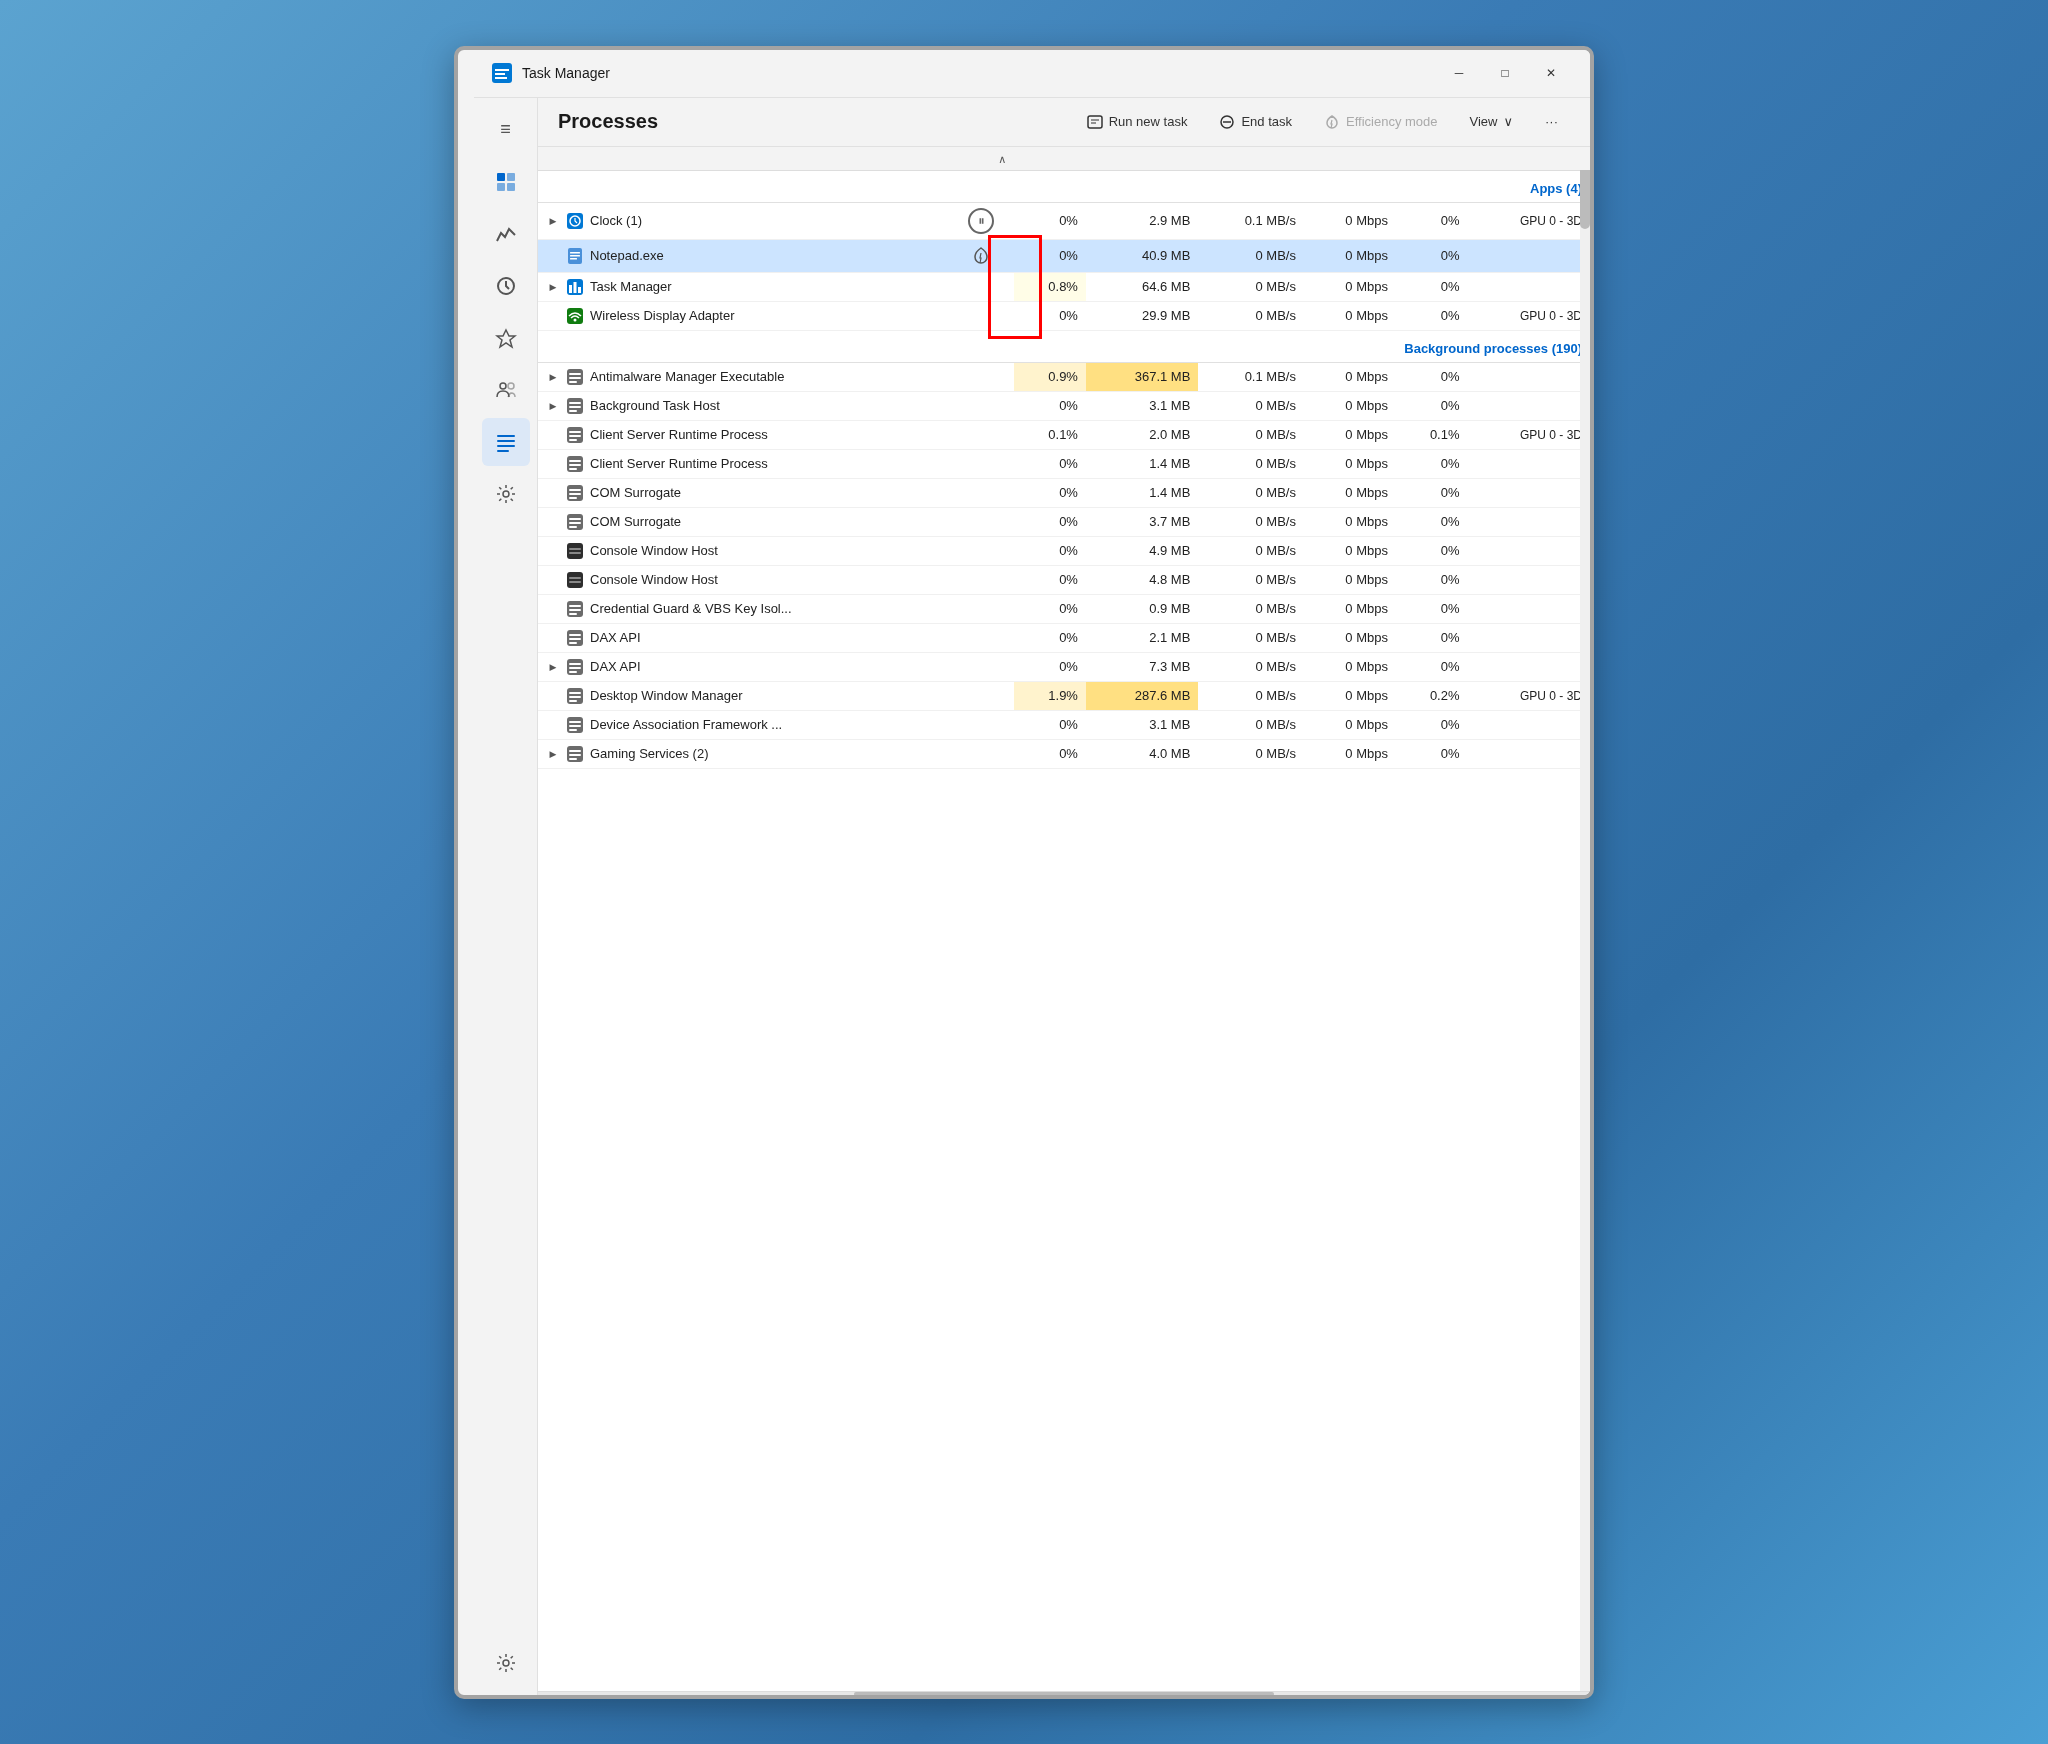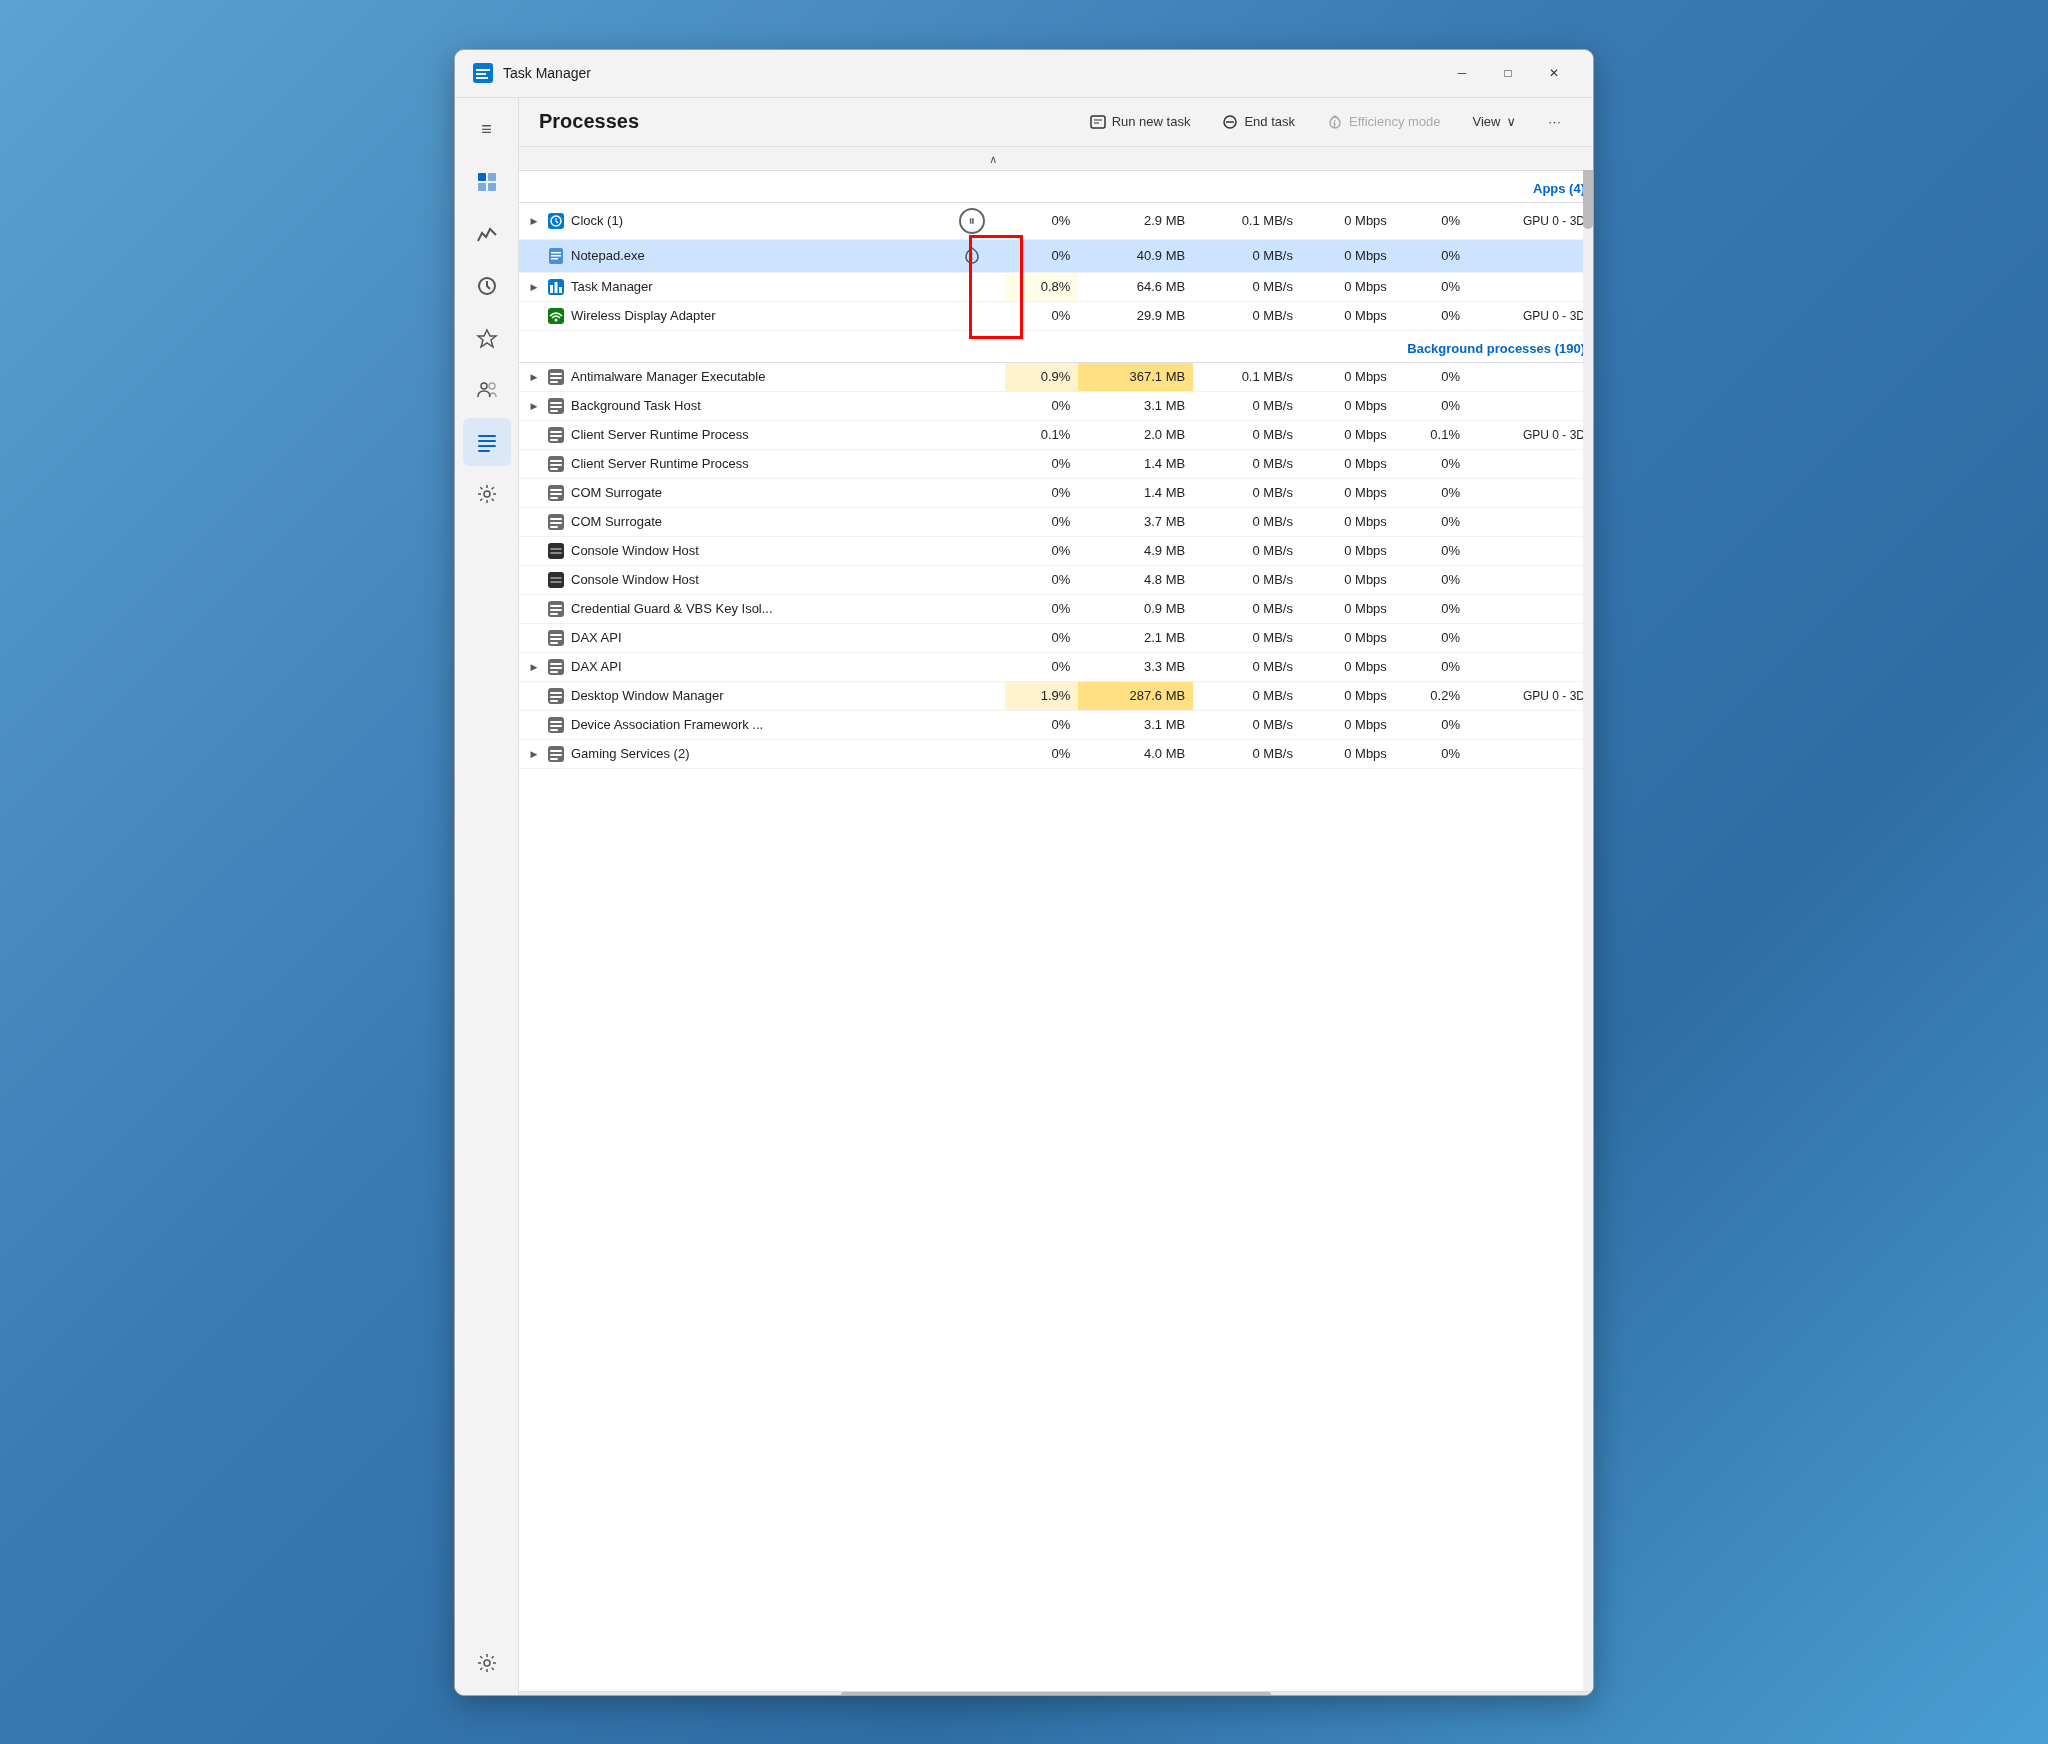--- a/index.html
+++ b/index.html
@@ -10,21 +10,22 @@
       justify-content: center;
       min-height: 100vh;
       font-family: 'Segoe UI', Arial, sans-serif;
     }
     .window {
       width: 1140px;
       background: #f3f3f3;
       border-radius: 10px;
       box-shadow: 0 8px 32px rgba(0,0,0,0.3);
       overflow: hidden;
-      border: 1px solid #a3a3a3;
+      border: 4px solid #a3a3a3;
+      padding-left: 16px;
     }
     .titlebar {
       background: #f3f3f3;
       display: flex;
       align-items: center;
       padding: 8px 16px;
       height: 48px;
       border-bottom: 1px solid #e0e0e0;
     }
     .titlebar-icon {
@@ -629,21 +630,21 @@
                         <rect x="1" y="1" width="16" height="16" rx="3" fill="#6b6b6b"></rect>
                         <rect x="3" y="5" width="12" height="2" rx="1" fill="white"></rect>
                         <rect x="3" y="9" width="12" height="2" rx="1" fill="white"></rect>
                         <rect x="3" y="13" width="8" height="2" rx="1" fill="white"></rect>
                       </svg>
         <span>DAX API</span>
       </div>
     </td>
     <td></td>
     <td style="">0%</td>
-    <td style="">3.3 MB</td>
+    <td style="">7.3 MB</td>
     <td>0 MB/s</td>
     <td>0 Mbps</td>
     <td>0%</td>
     <td style="font-size:12px;"></td>
   </tr>
                 <tr>
     <td class="left">
       <div class="process-name-cell">
         <span style="display:inline-block;width:14px;"></span>
         <svg width="18" height="18" viewBox="0 0 18 18">

